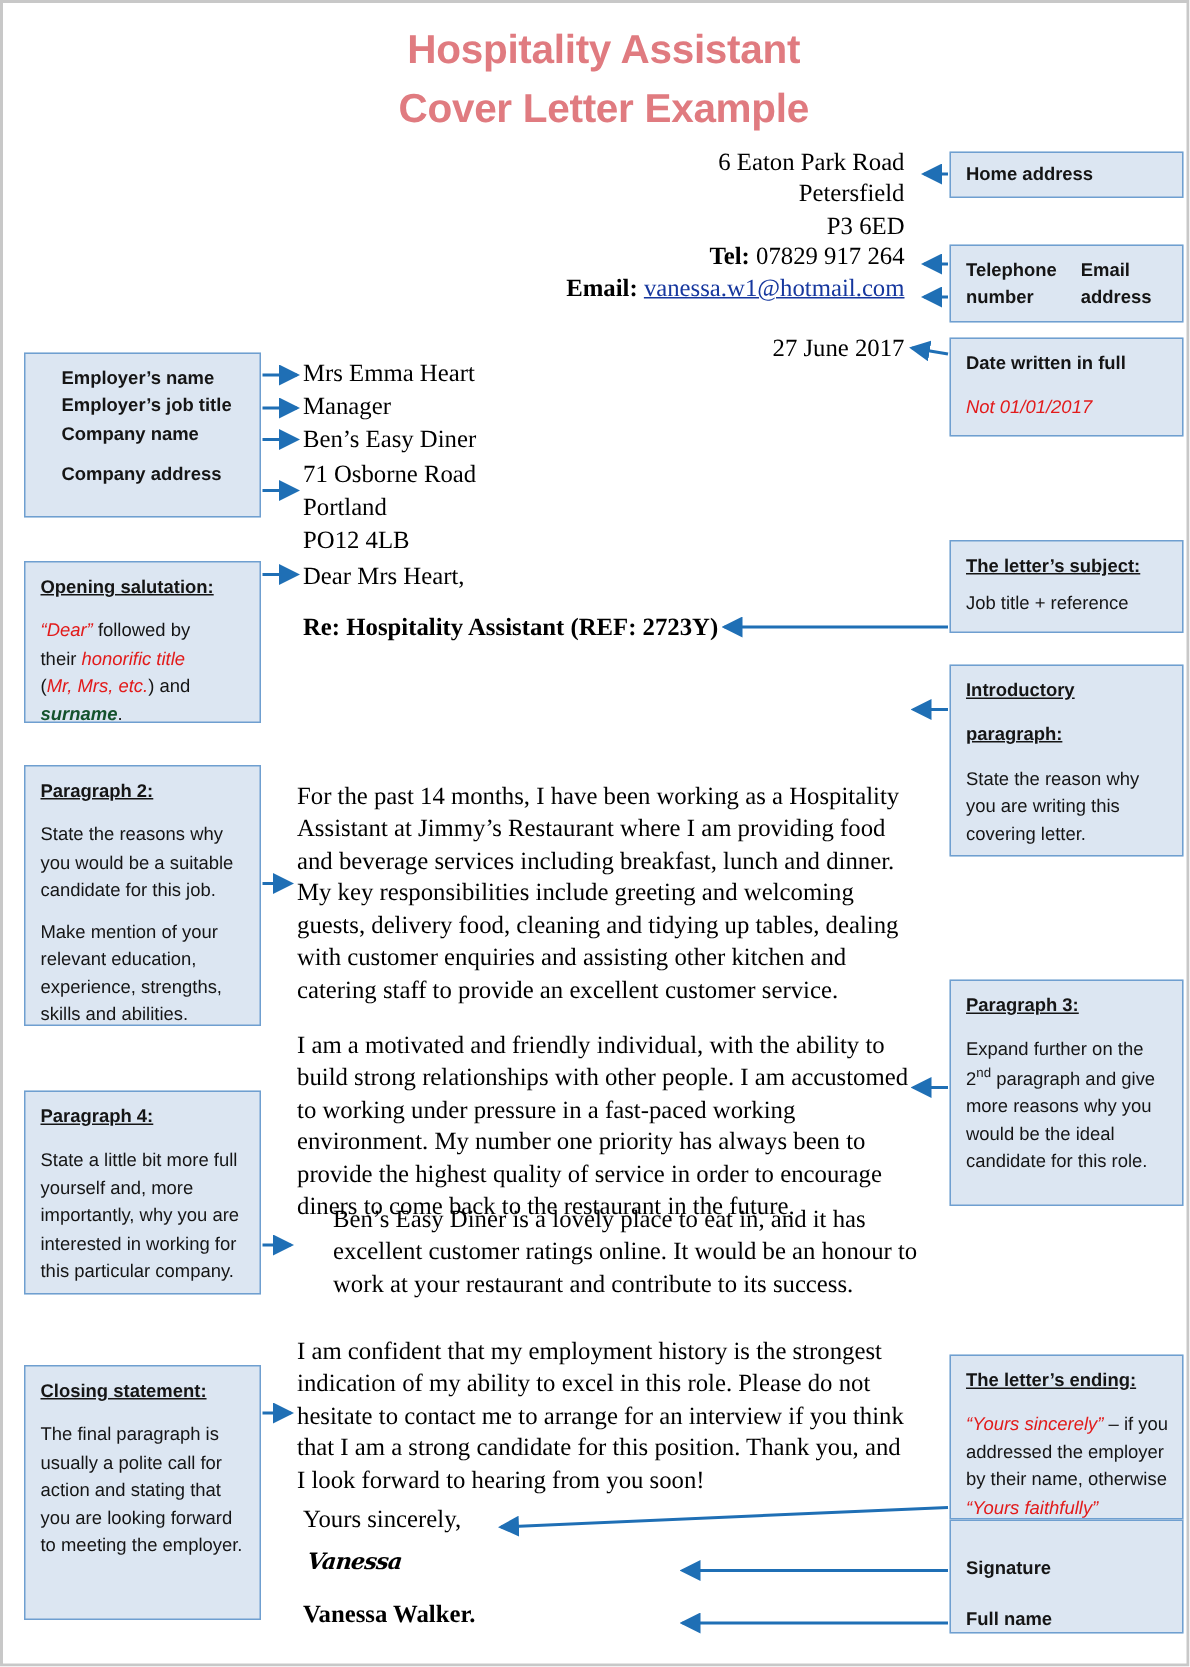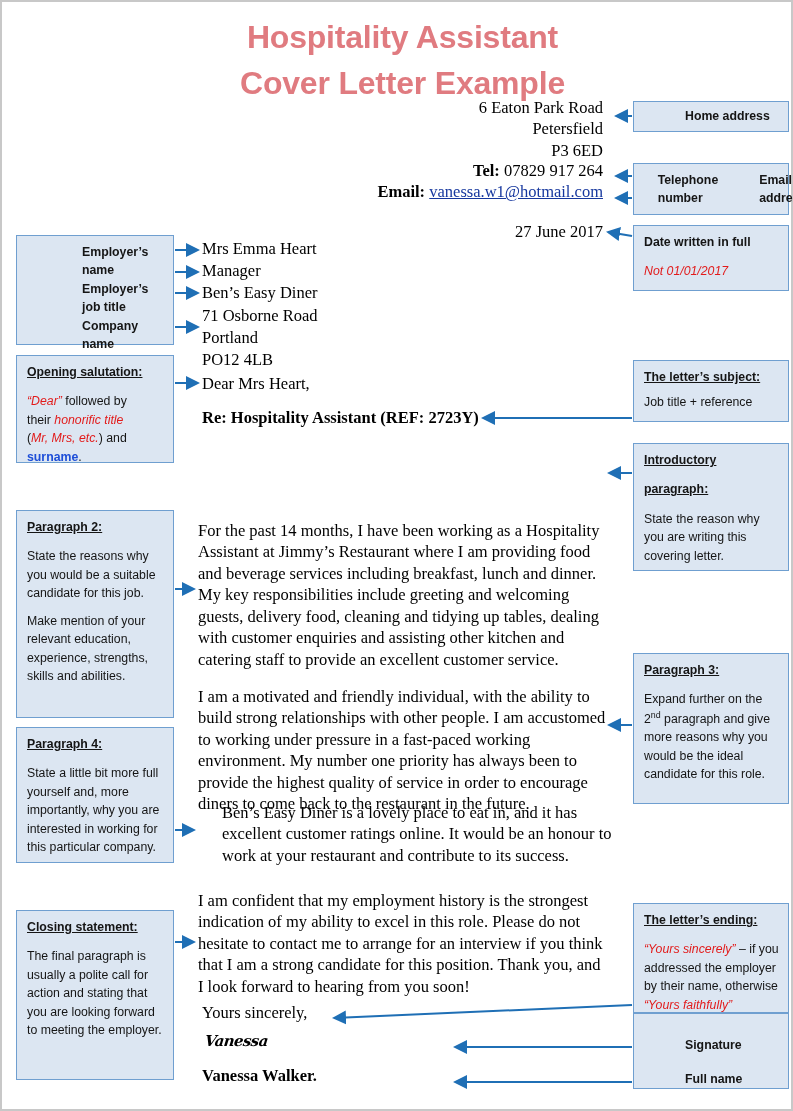--- a/index.html
+++ b/index.html
@@ -16,21 +16,21 @@
     border: 2px solid #c8c8c8;
     background: #ffffff;
   }
 
   
   .title {
     position: absolute;
     left: 12px; right: 0; top: 12px;
     text-align: center;
     color: #e07b80;
-    font-size: 32px;
+    font-size: 27px;
     font-weight: bold;
     line-height: 1.45;
     letter-spacing: -0.2px;
   }
 
   
   .serif {
     font-family: "Liberation Serif", serif;
     color: #000000;
     font-size: 16.5px;
@@ -95,35 +95,35 @@
   }
   .abox .hd {
     font-weight: bold;
     text-decoration: underline;
     display: block;
     margin-bottom: 2px;
   }
   .abox .bd { display: block; }
   .abox .gap { display: block; height: 9px; }
   .abox .red { color: #e21b1b; font-style: italic; }
-  .abox .redb { color: #1d4ed8; font-weight: bold; text-align: right; }
+  .abox .redb { color: #14532d; font-style: italic; font-weight: bold; text-align: right; }
   .abox .blk { color: #151515; font-style: normal; }
   .abox .line { display: block; }
   .abox.plain { line-height: 1.62; }
-  .abox .bold-line { font-weight: bold; display:block;margin-left:41px; }
+  .abox .bold-line { font-weight: bold; display:block; }
 
   
   #box-home      { left: 631px; top: 99px;  width: 156px; height: 31px; display:flex; align-items:center; }
   #box-telemail  { left: 631px; top: 161px; width: 156px; height: 52px; display:flex; flex-direction:row; justify-content:center; }
   #box-date      { left: 631px; top: 223px; width: 156px; height: 66px; }
   #box-employer  { left: 14px;  top: 233px; width: 158px; height: 110px; padding-left: 24px; }
-  #box-salut     { left: 14px;  top: 353px; width: 158px; height: 108px; }
+  #box-salut     { left: 14px;  top: 372px; width: 158px; height: 108px; }
   #box-subject   { left: 631px; top: 358px; width: 156px; height: 62px; }
   #box-intro     { left: 631px; top: 441px; width: 156px; height: 128px; }
-  #box-p2        { left: 14px;  top: 508px; width: 158px; height: 208px; }
+  #box-p2        { left: 14px;  top: 508px; width: 158px; height: 174px; }
   #box-p3        { left: 631px; top: 651px; width: 156px; height: 151px; }
   #box-p4        { left: 14px;  top: 725px; width: 158px; height: 136px; }
   #box-closing   { left: 14px;  top: 908px; width: 158px; height: 170px; }
   #box-ending    { left: 631px; top: 901px; width: 156px; height: 110px; }
   #box-bottom    { left: 631px; top: 1011px; width: 156px; height: 76px; }
   #box-bottom .bold-line { font-weight:bold; }
   #box-bottom .r1 { position:absolute; left:10px; top: 22px; }
   #box-bottom .r2 { position:absolute; left:10px; top: 56px; }
 
   #box-telemail .bold-line { font-weight: bold; }

